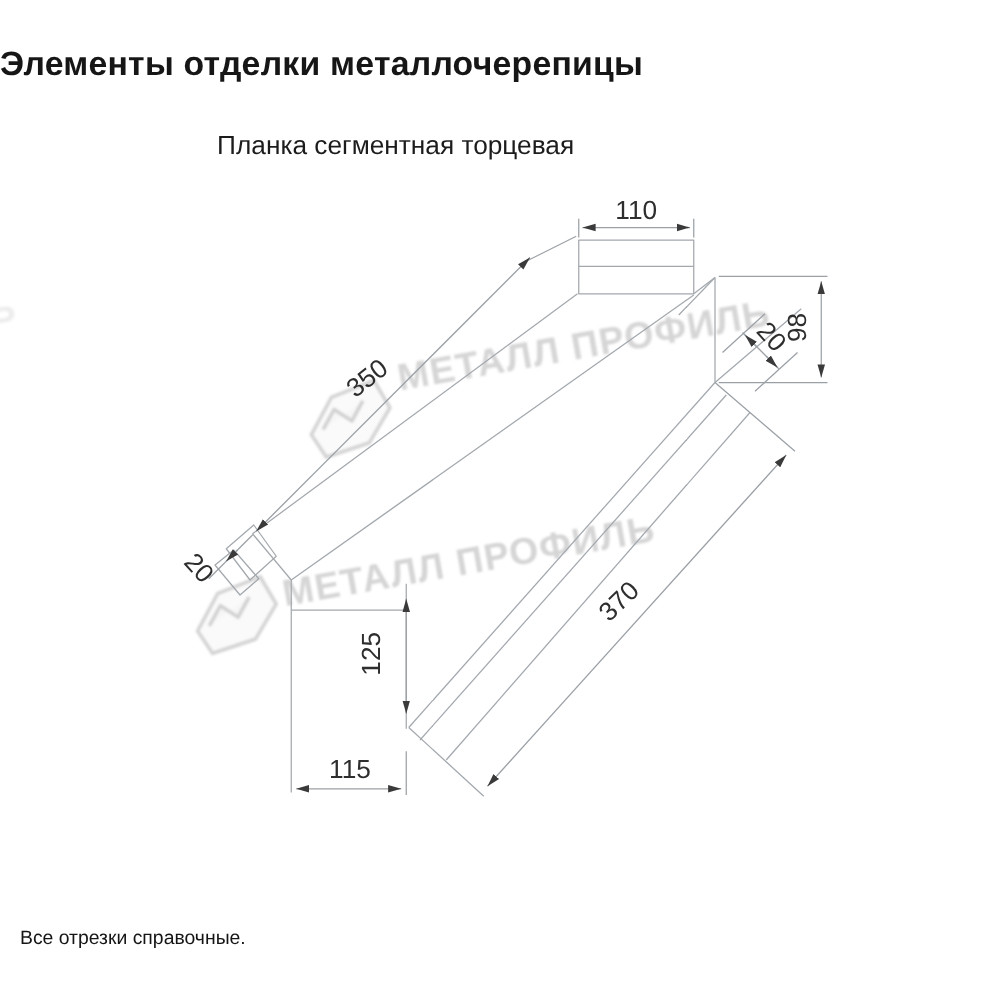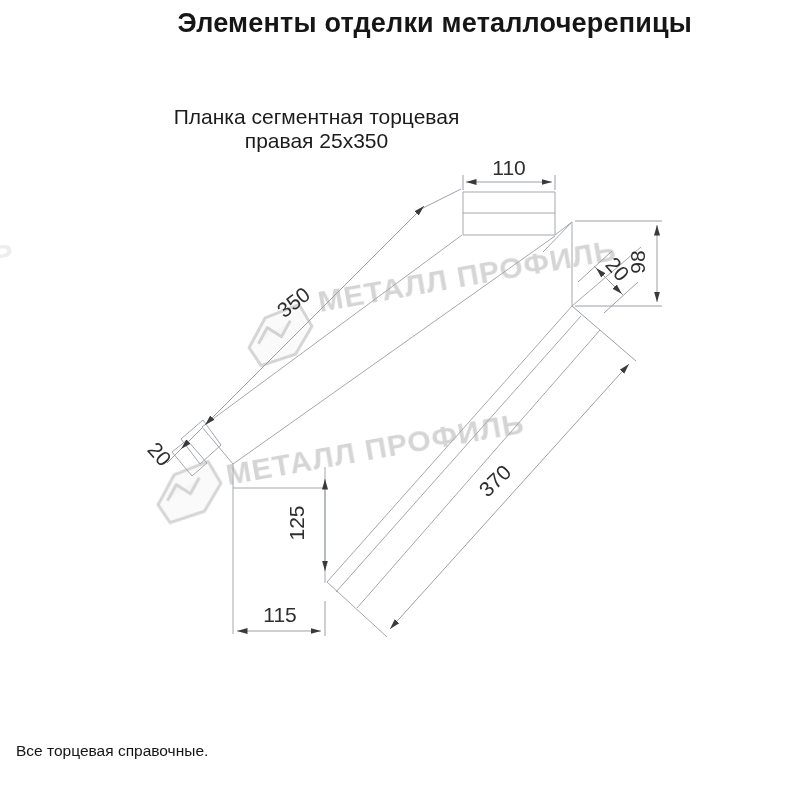--- a/index.html
+++ b/index.html
@@ -1,21 +1,21 @@
 <!DOCTYPE html>
 <html><head>
 <meta charset="utf-8">
 <style>
   html,body{margin:0;padding:0;}
   body{
     width:800px;height:800px;position:relative;background:#ffffff;
     font-family:"Liberation Sans", sans-serif;overflow:hidden;
   }
   .title{
-    position:absolute;top:8px;left:0;width:692px;text-align:right;
+    position:absolute;top:36px;left:0;width:692px;text-align:left;
     font-size:27px;font-weight:bold;color:#161616;letter-spacing:0.2px;
   }
   .subtitle{
     position:absolute;top:105px;left:0;width:633px;text-align:center;
     font-size:21px;font-weight:500;color:#1c1c1c;line-height:24px;
   }
   .drawing{position:absolute;top:0;left:0;}
   .footer{
     position:absolute;top:741px;left:16px;width:760px;
     font-size:15.5px;color:#151515;line-height:20px;
@@ -33,21 +33,20 @@
   .wm-faint{fill:rgba(140,140,140,0.16);}
   .wmlogo path{stroke:rgba(150,150,150,0.38);stroke-width:3;fill:rgba(235,235,235,0.25);stroke-linejoin:round;}
 </style>
 </head>
 <body>
 
 <div class="title">Элементы отделки металлочерепицы</div>
 
 <div class="subtitle">
   <div>Планка сегментная торцевая</div>
-  <div>правая 25х350</div>
 </div>
 
 <svg class="drawing" width="800" height="800" viewBox="0 0 800 800" xmlns="http://www.w3.org/2000/svg">
   <defs>
     <marker id="arr" markerWidth="11" markerHeight="8" refX="10.5" refY="4" orient="auto-start-reverse" markerUnits="userSpaceOnUse">
       <path d="M10.5,4 L0,1 L0,7 Z" fill="#3a3a3a"></path>
     </marker>
     <filter id="soft" x="-20%" y="-20%" width="140%" height="140%">
       <feGaussianBlur stdDeviation="0.7"></feGaussianBlur>
     </filter>
@@ -131,14 +130,14 @@
     <text transform="translate(154,459) rotate(48)">20</text>
     <text transform="translate(645,262) rotate(-90)">98</text>
     <text transform="translate(612,274) rotate(48)">20</text>
     <text transform="translate(500,486) rotate(-44)">370</text>
     <text transform="translate(304,523) rotate(-90)">125</text>
     <text transform="translate(280,622)">115</text>
   </g>
 </svg>
 
 <div class="footer">
-  <div>Все торцевая справочные.</div>
+  <div>Все отрезки справочные.</div>
 </div>
 
 </body></html>

